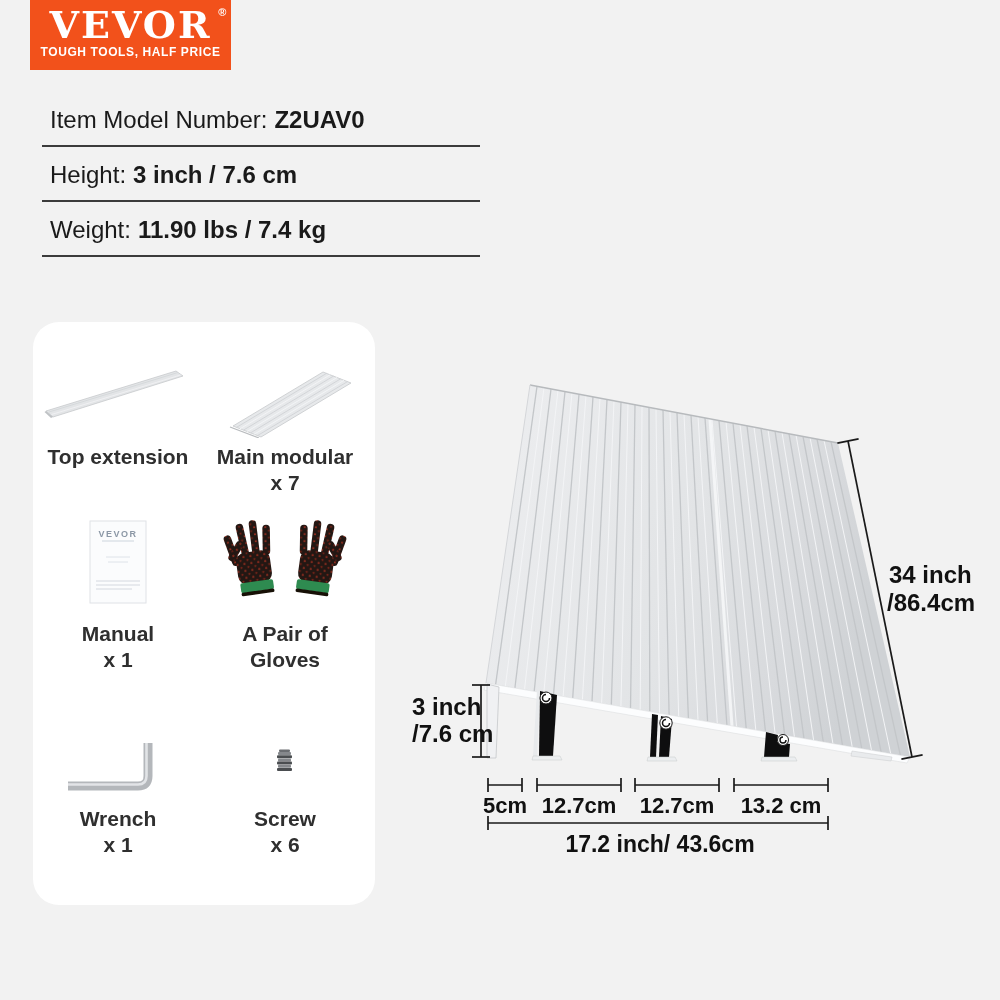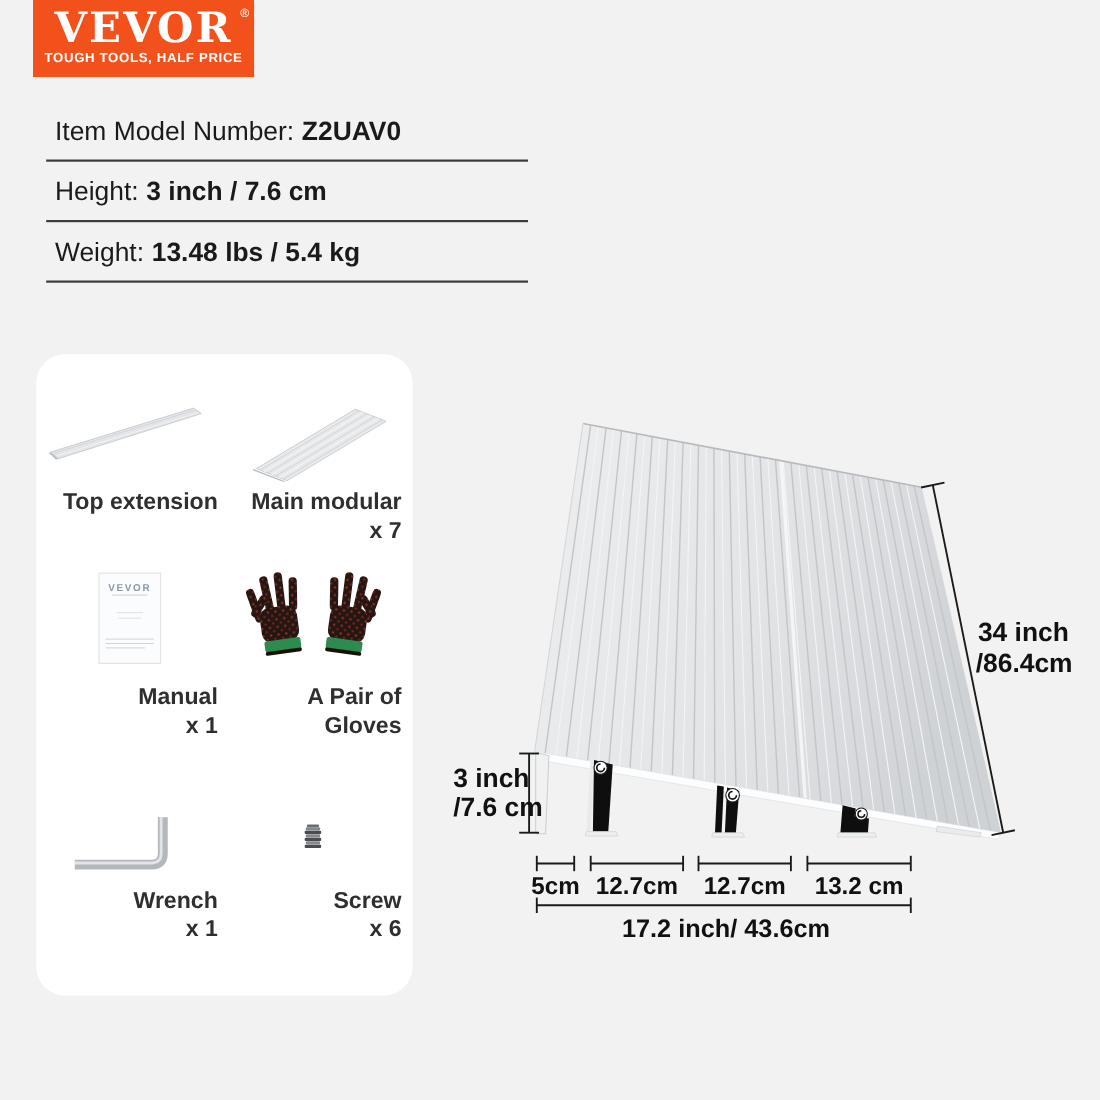--- a/index.html
+++ b/index.html
@@ -34,21 +34,21 @@
     font-size:24px;padding-left:8px;white-space:nowrap;box-sizing:border-box;
   }
   .spec-label{font-weight:400}
   .spec-value{font-weight:bold;margin-left:7px}
 
   
   .panel{
     position:absolute;left:33px;top:322px;width:342px;height:583px;
     background:#ffffff;border-radius:26px;
   }
-  .part{position:absolute;width:160px;text-align:right}
+  .part{position:absolute;width:160px;text-align:center}
   .part .img{display:flex;align-items:flex-end;justify-content:center}
   .part-label{font-size:21px;font-weight:bold;color:#2f2f2f;line-height:26px;margin-top:6px}
   .part.p1{left:5px;top:28px}
   .part.p2{left:172px;top:28px}
   .part.p3{left:5px;top:193px}
   .part.p4{left:172px;top:193px}
   .part.p5{left:5px;top:408px}
   .part.p6{left:172px;top:408px}
 
   
@@ -73,21 +73,21 @@
   </div>
 
   <div class="spec-col left">
     <div class="spec-row">
       <span class="spec-label">Item Model Number:</span><span class="spec-value">Z2UAV0</span>
     </div>
     <div class="spec-row">
       <span class="spec-label">Height:</span><span class="spec-value">3 inch / 7.6 cm</span>
     </div>
     <div class="spec-row">
-      <span class="spec-label">Weight:</span><span class="spec-value">13.48 lbs / 5.4 kg</span>
+      <span class="spec-label">Weight:</span><span class="spec-value">11.90 lbs / 7.4 kg</span>
     </div>
   </div>
 
 
   <div class="panel">
 
     <div class="part p1">
       <div class="img">
         <svg width="160" height="88" viewBox="0 0 160 88">
           <polygon points="8,61 138,21 145,26 15,67" fill="#e3e5e7" stroke="#c6c9cc" stroke-width="0.8"></polygon>

